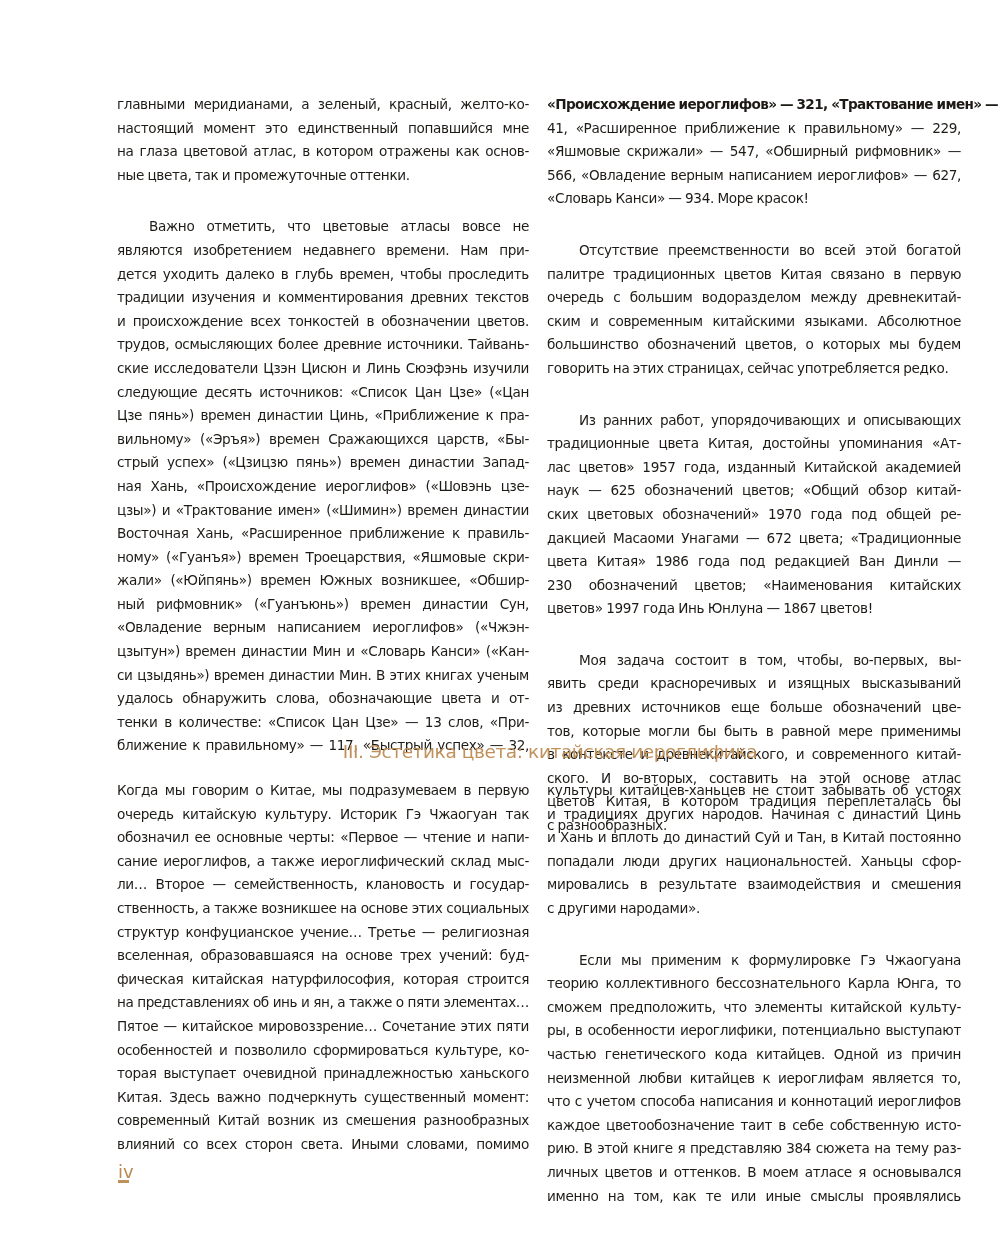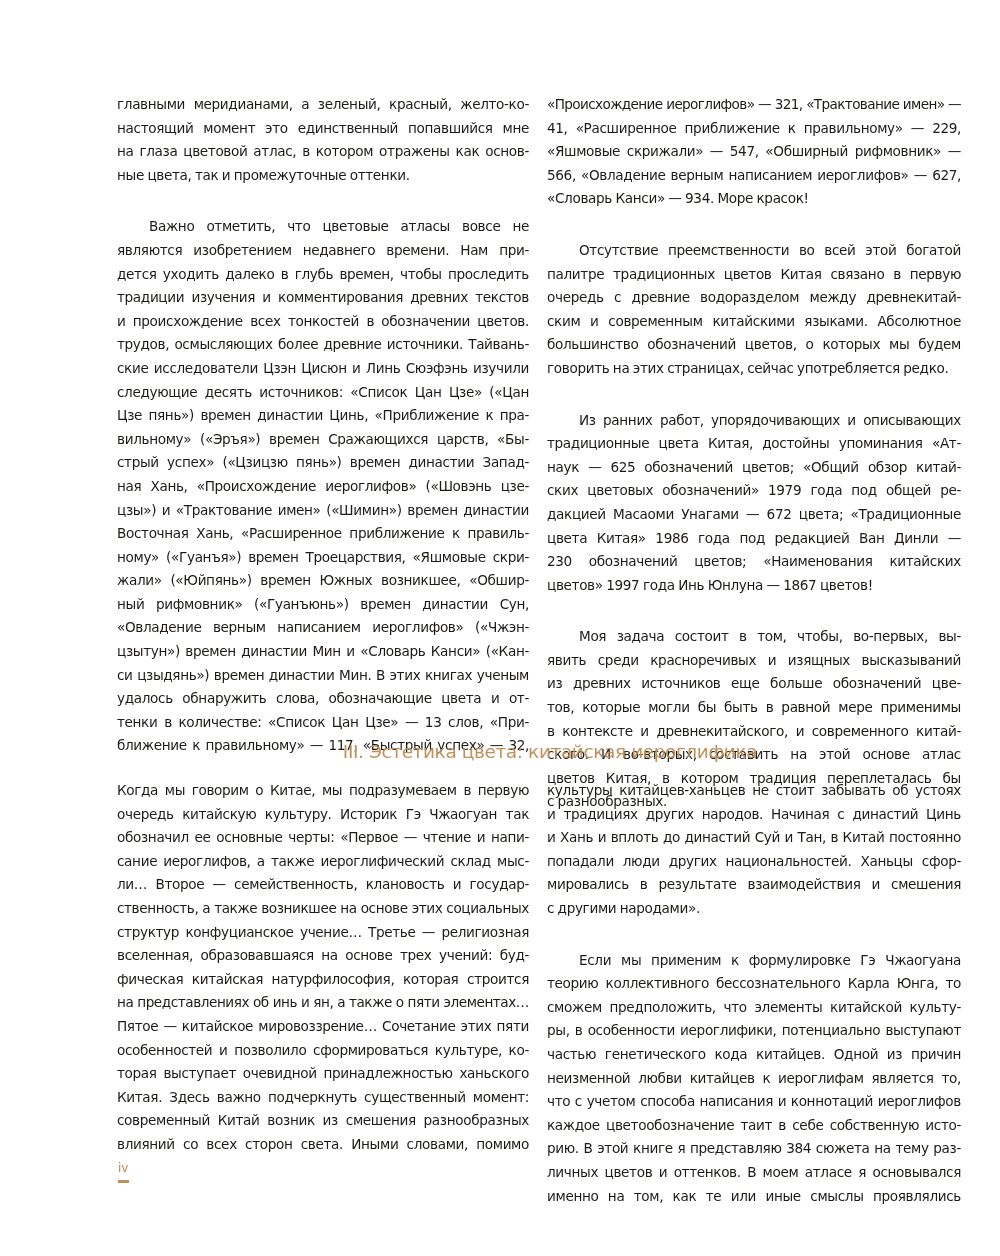--- a/index.html
+++ b/index.html
@@ -59,21 +59,21 @@
       font-family: "DejaVu Sans", sans-serif;
     }
     .section-heading span {
       position: relative;
       left: 50px;
     }
     .page-number {
       position: absolute;
       left: 118px;
       top: 1161px;
-      font-size: 12px;
+      font-size: 18px;
       color: #b98a52;
       letter-spacing: 0;
     }
     .page-number-bar {
       position: absolute;
       left: 118px;
       top: 1180px;
       width: 11px;
       height: 3px;
       background: #c0915a;
@@ -108,35 +108,36 @@
       <span class="line">ный рифмовник» («Гуанъюнь») времен династии Сун,</span>
       <span class="line">«Овладение верным написанием иероглифов» («Чжэн-</span>
       <span class="line">цзытун») времен династии Мин и «Словарь Канси» («Кан-</span>
       <span class="line">си цзыдянь») времен династии Мин. В этих книгах ученым</span>
       <span class="line">удалось обнаружить слова, обозначающие цвета и от-</span>
       <span class="line">тенки в количестве: «Список Цан Цзе» — 13 слов, «При-</span>
       <span class="line">ближение к правильному» — 117, «Быстрый успех» — 32,</span>
     </div>
 
   <div class="col col-right top-block">
-      <span class="line" style="letter-spacing: -0.626331px;">«Происхождение иероглифов» — 321, «Трактование имен» —</span>
+      <span class="line" style="letter-spacing: -0.626331px; font-weight: bold;">«Происхождение иероглифов» — 321, «Трактование имен» —</span>
       <span class="line">41, «Расширенное приближение к правильному» — 229,</span>
       <span class="line">«Яшмовые скрижали» — 547, «Обширный рифмовник» —</span>
       <span class="line">566, «Овладение верным написанием иероглифов» — 627,</span>
       <span class="line last">«Словарь Канси» — 934. Море красок!</span>
       <span class="line indent">Отсутствие преемственности во всей этой богатой</span>
       <span class="line">палитре традиционных цветов Китая связано в первую</span>
-      <span class="line">очередь с древние водоразделом между древнекитай-</span>
+      <span class="line">очередь с большим водоразделом между древнекитай-</span>
       <span class="line">ским и современным китайскими языками. Абсолютное</span>
       <span class="line">большинство обозначений цветов, о которых мы будем</span>
       <span class="line last">говорить на этих страницах, сейчас употребляется редко.</span>
       <span class="line indent">Из ранних работ, упорядочивающих и описывающих</span>
       <span class="line">традиционные цвета Китая, достойны упоминания «Ат-</span>
+      <span class="line">лас цветов» 1957 года, изданный Китайской академией</span>
       <span class="line">наук — 625 обозначений цветов; «Общий обзор китай-</span>
-      <span class="line">ских цветовых обозначений» 1979 года под общей ре-</span>
+      <span class="line">ских цветовых обозначений» 1970 года под общей ре-</span>
       <span class="line">дакцией Масаоми Унагами — 672 цвета; «Традиционные</span>
       <span class="line">цвета Китая» 1986 года под редакцией Ван Динли —</span>
       <span class="line">230 обозначений цветов; «Наименования китайских</span>
       <span class="line last">цветов» 1997 года Инь Юнлуна — 1867 цветов!</span>
       <span class="line indent">Моя задача состоит в том, чтобы, во-первых, вы-</span>
       <span class="line">явить среди красноречивых и изящных высказываний</span>
       <span class="line">из древних источников еще больше обозначений цве-</span>
       <span class="line">тов, которые могли бы быть в равной мере применимы</span>
       <span class="line">в контексте и древнекитайского, и современного китай-</span>
       <span class="line">ского. И во-вторых, составить на этой основе атлас</span>

